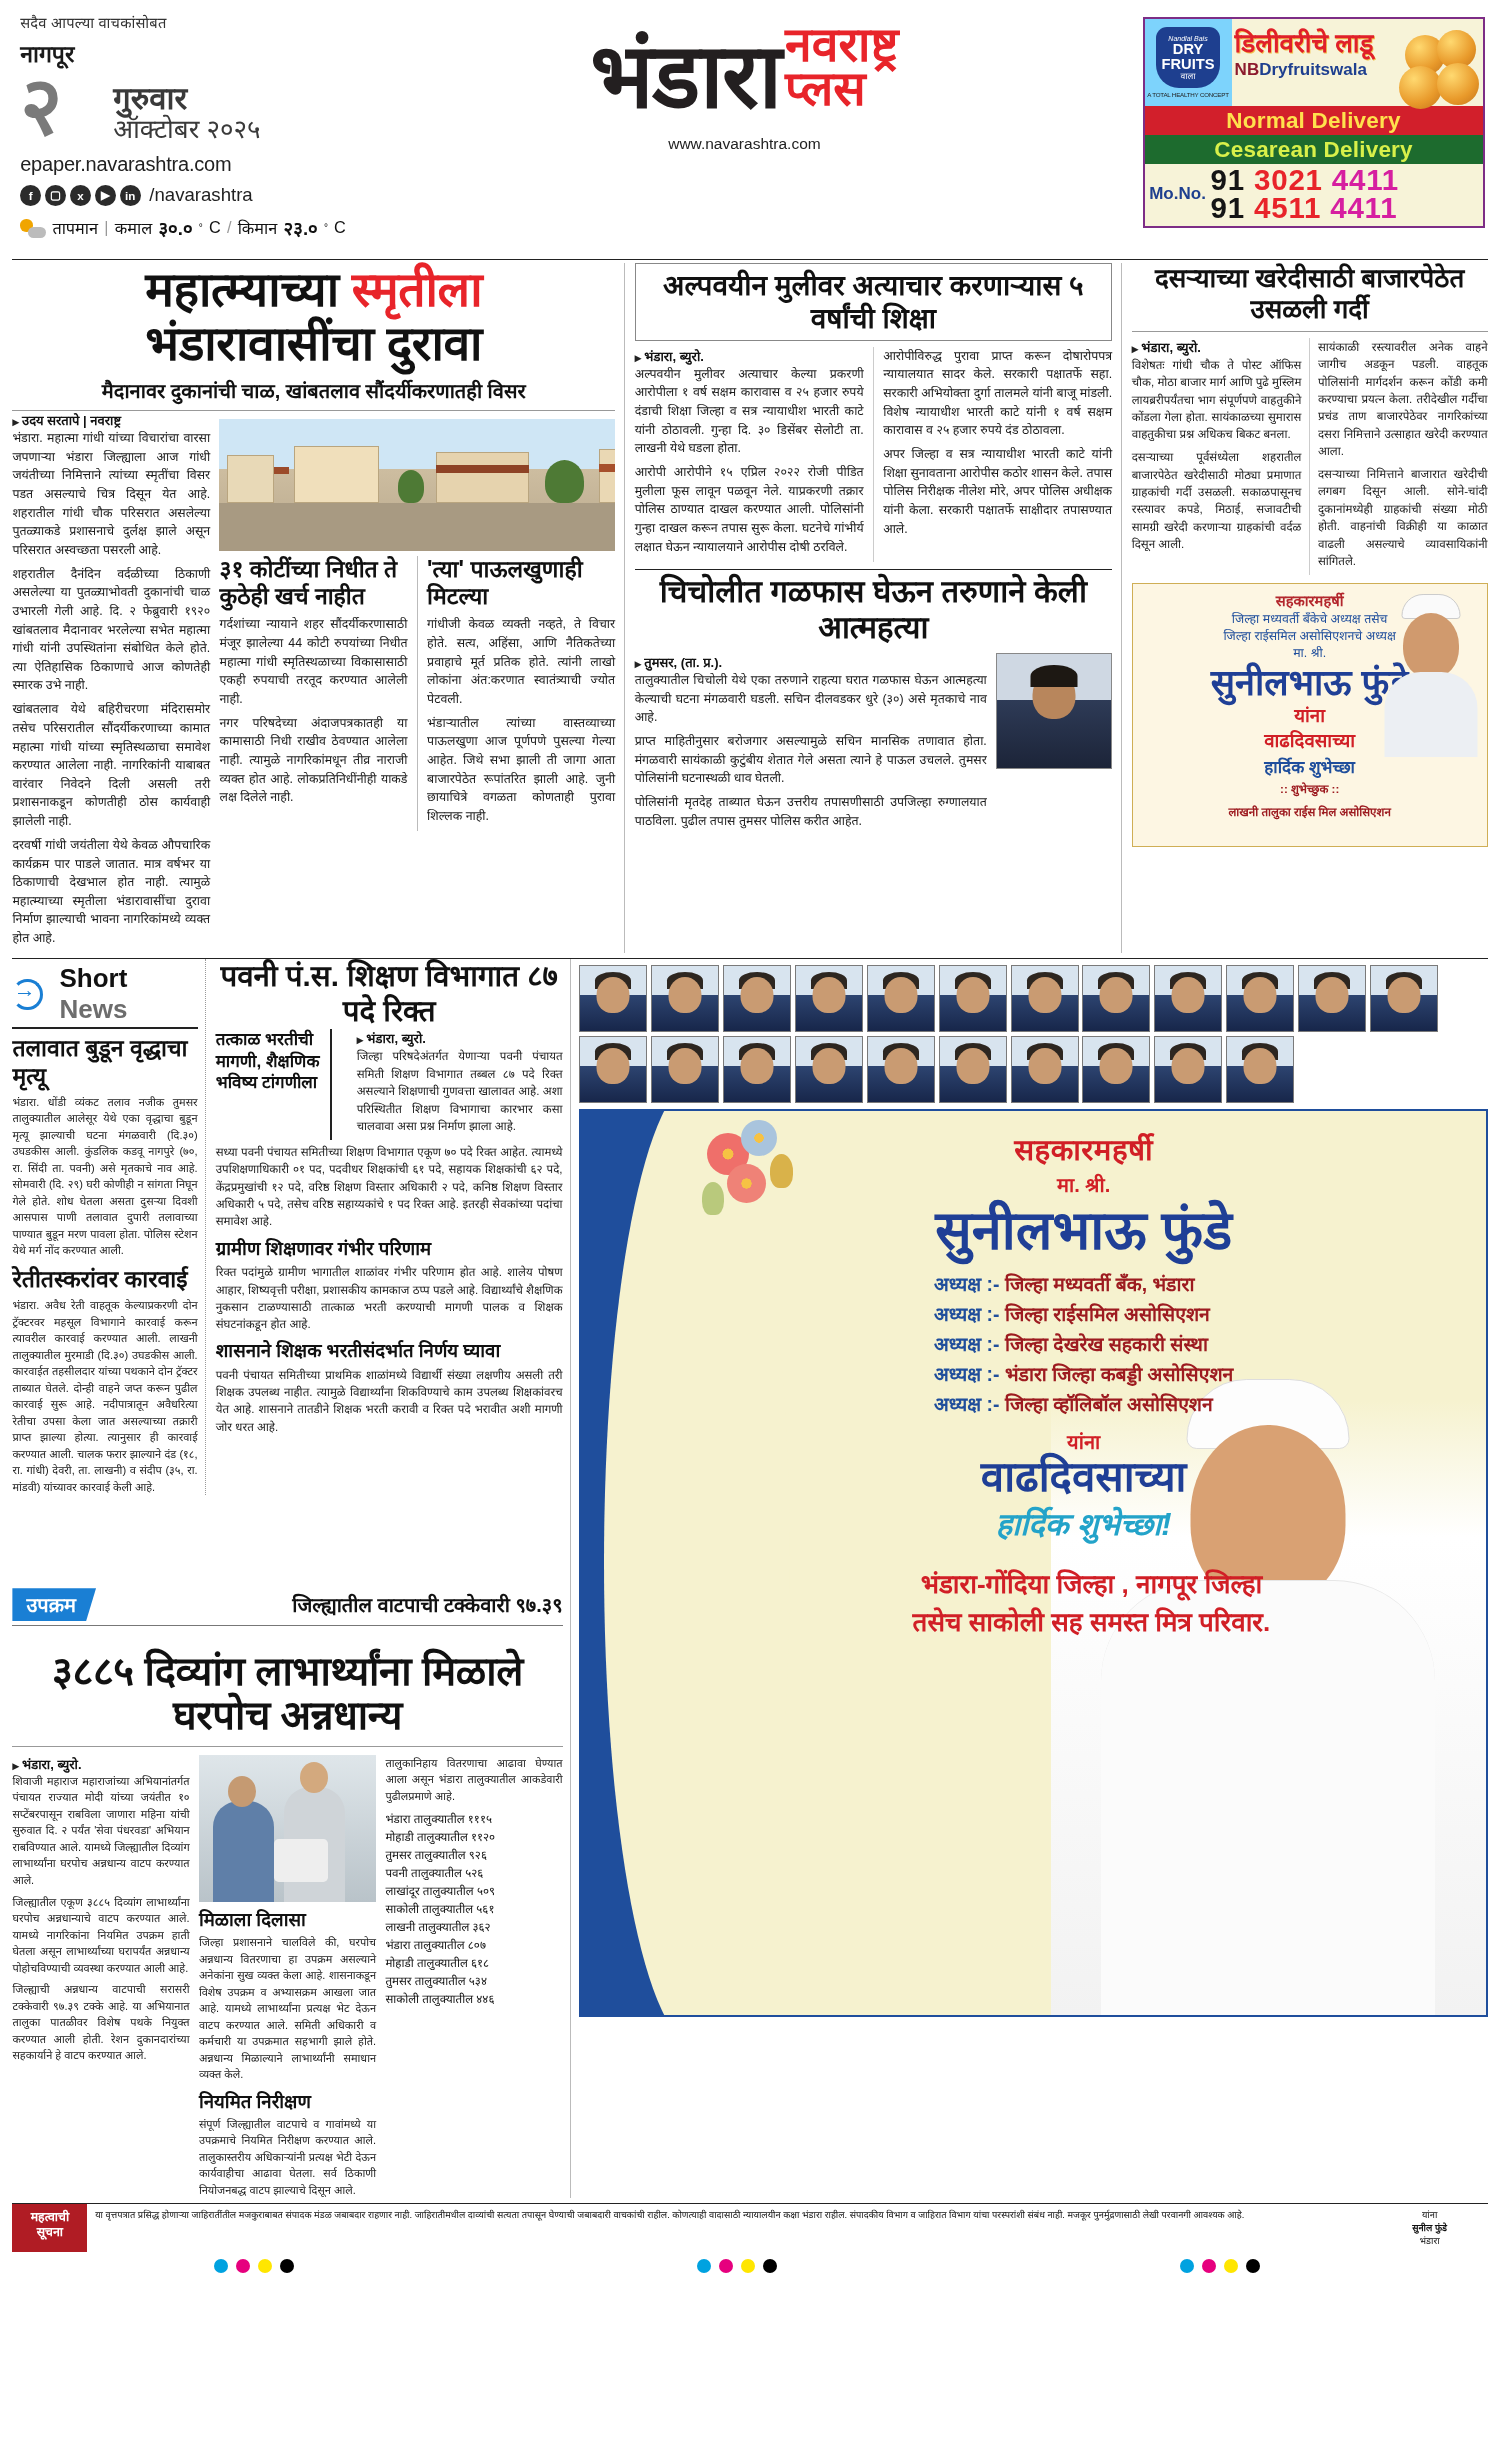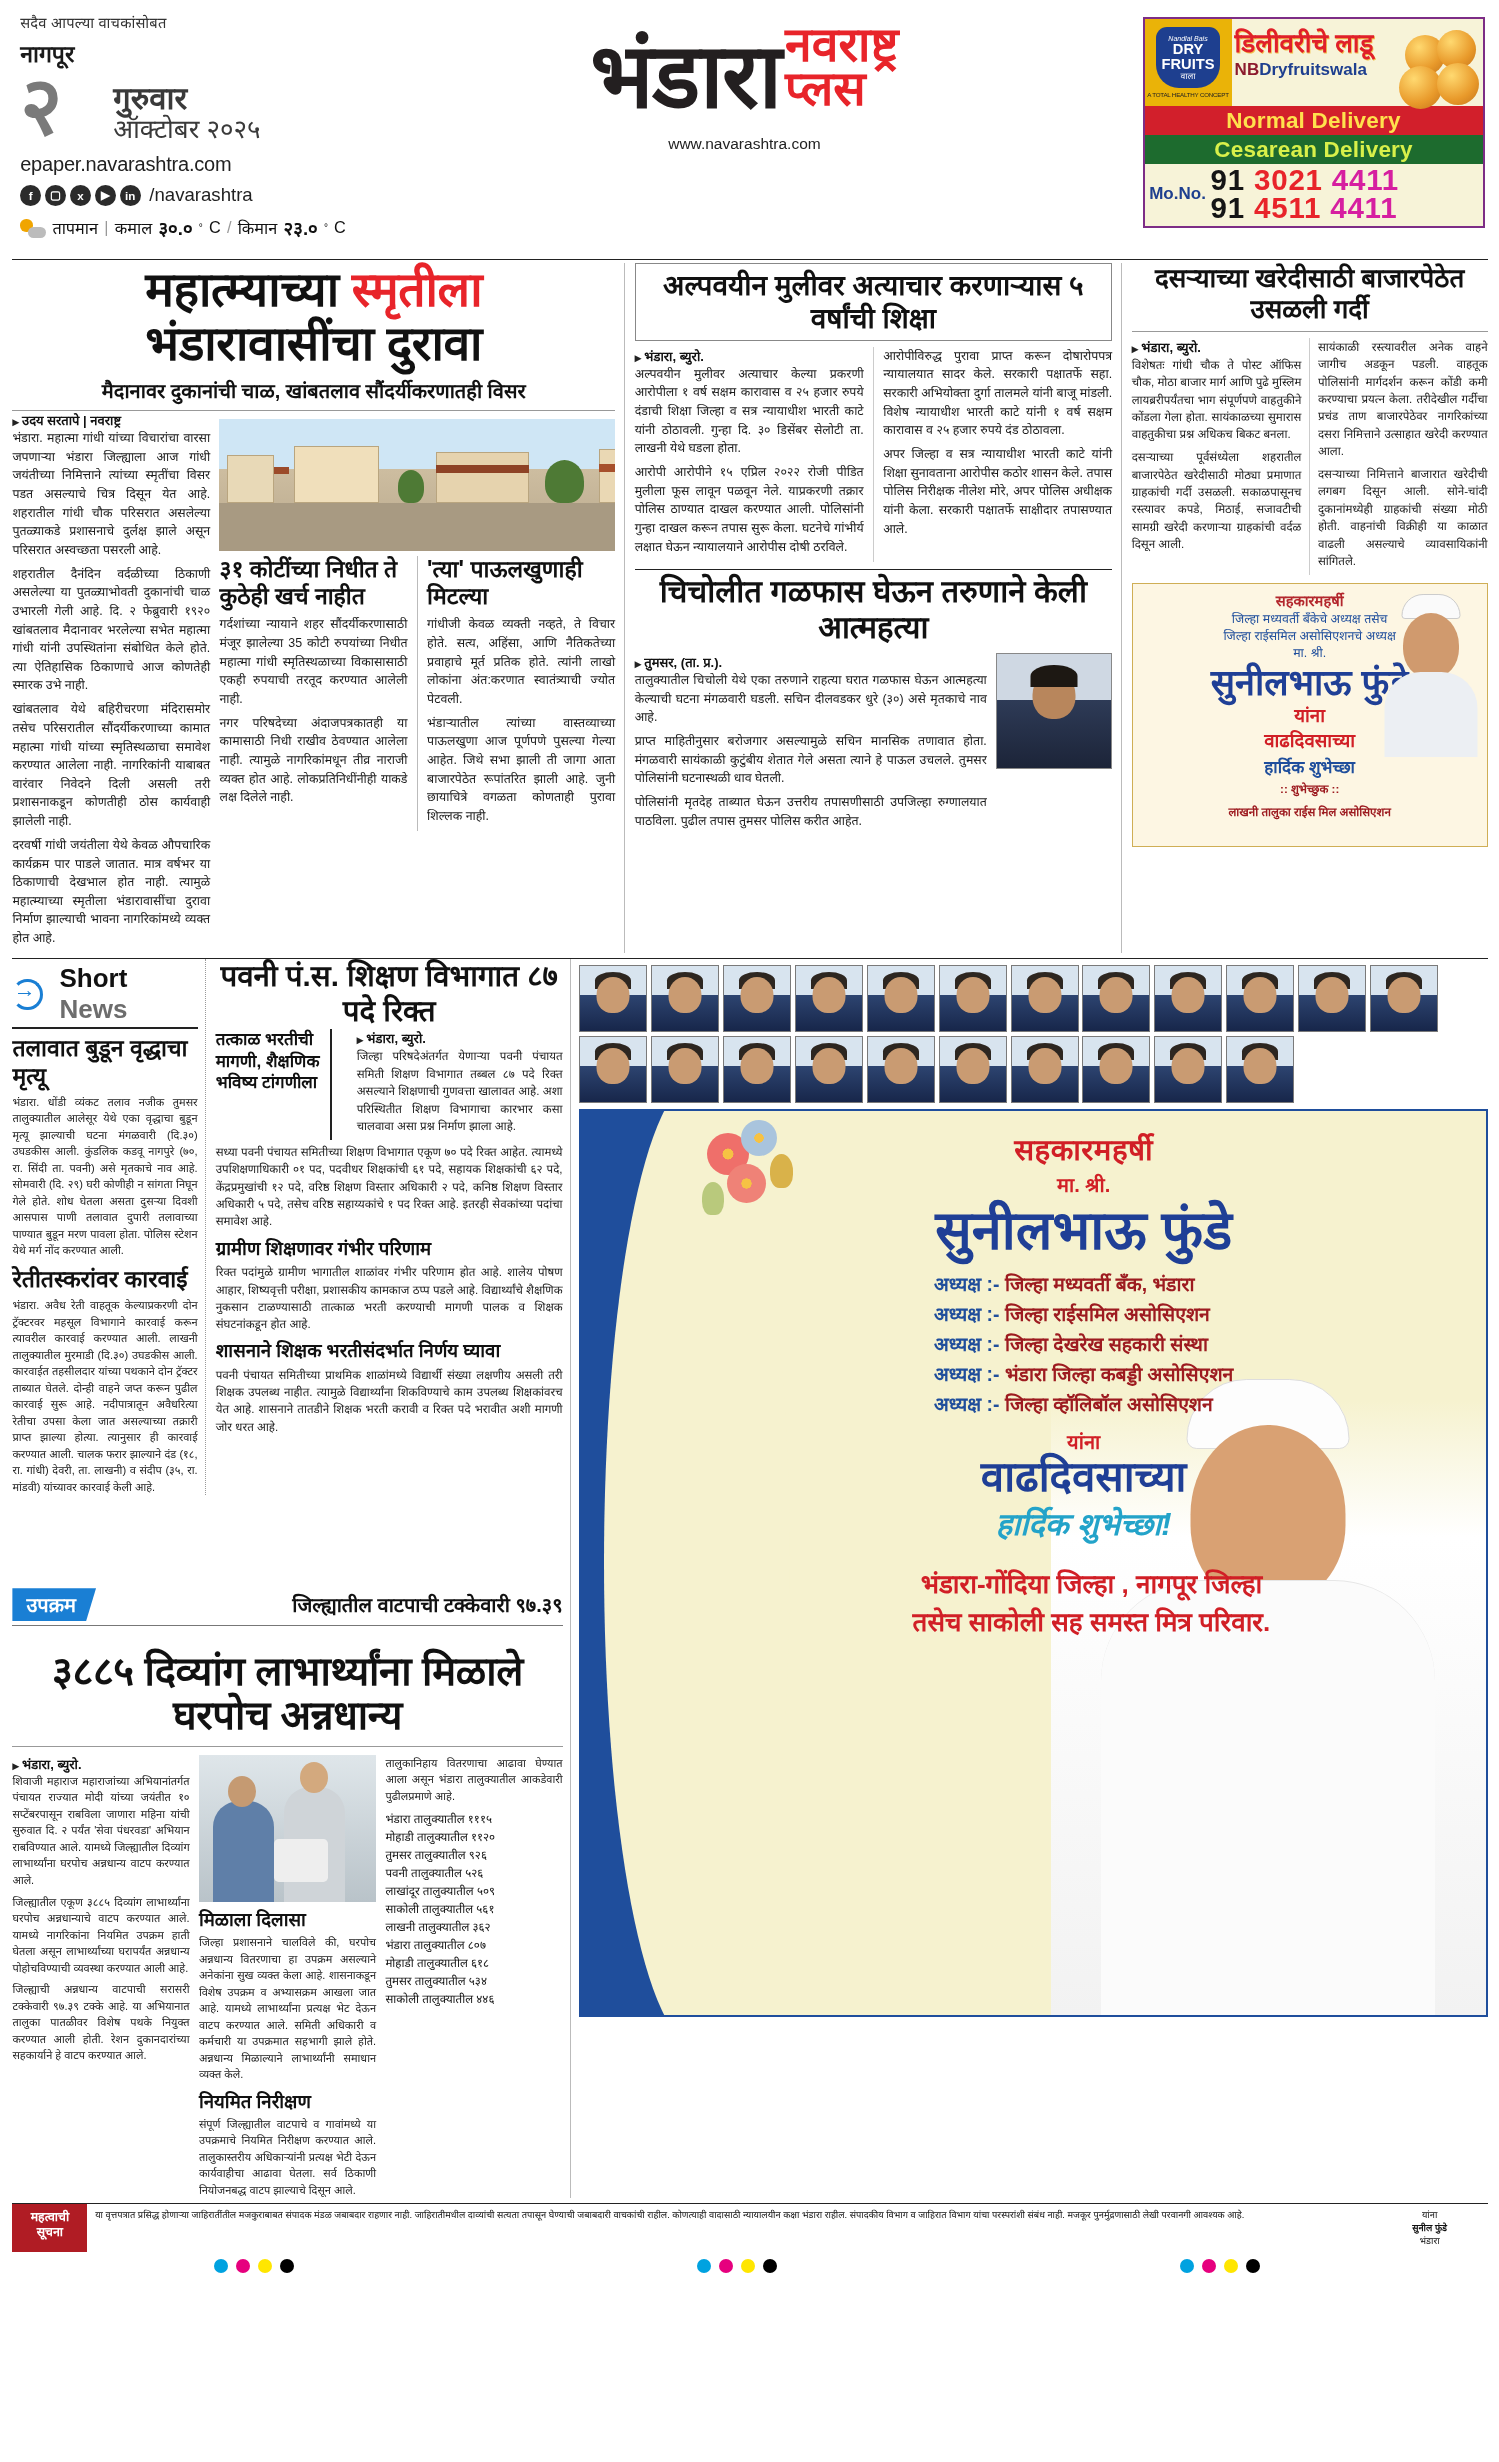--- a/index.html
+++ b/index.html
@@ -39,21 +39,21 @@
   .mast-center { flex: 1; text-align: center; position: relative; padding-top: 23px; }
   .logo-wrap { display: inline-flex; align-items: flex-end; gap: 4.7px; }
   .logo-bhandara { font-size: 90px; font-weight: bold; color: #231f20; line-height: .95; letter-spacing: -1.6px; }
   .logo-nav { text-align: left; line-height: .92; padding-bottom: 7.8px; }
   .logo-nav1 { font-size: 48px; font-weight: bold; color: #e8242a; }
   .logo-nav2 { font-size: 48px; font-weight: bold; color: #e8242a; }
   .weburl { font-size: 15.5px; color: #222; margin-top: 15.5px; }
 
   .mast-ad { width: 342px; margin-top: 17px; margin-right: 3.1px; border: 2.3px solid #7d2d86; background: #f7f3d8; }
   .ad-top { display: flex; height: 87px; }
-  .ad-badge { width: 87px; background: #eab308; display: flex; flex-direction: column; align-items: center; justify-content: center; }
+  .ad-badge { width: 87px; background: #7dd3fc; display: flex; flex-direction: column; align-items: center; justify-content: center; }
   .ad-shield { width: 64px; height: 61px; background: #1e3f8f; border-radius: 11px 11px 23px 23px; color: #fff;
                display: flex; flex-direction: column; align-items: center; justify-content: center; line-height: 1; }
   .ad-shield .sm { font-size: 7px; font-style: italic; }
   .ad-shield .lg { font-size: 14.7px; font-weight: bold; }
   .ad-shield .tiny { font-size: 8.5px; }
   .ad-badge .concept { font-size: 6.2px; color: #222; margin-top: 2.3px; letter-spacing: -0.2px; }
   .ad-right { flex: 1; position: relative; }
   .ad-laddu-txt { font-size: 26px; font-weight: bold; color: #e0202a; padding: 4.7px 0 0 3.1px;
                   text-shadow: 0.8px 0.8px 0 #f2c14b; }
   .ad-nb { padding-left: 3.1px; font-size: 17px; font-weight: bold; }
@@ -336,21 +336,21 @@
             <i class="lp-tree" style="left:326px;width:39px;height:43px;"></i>
             <i class="lp-bldg" style="left:380px;height:54px;width:101px;background:#ead8b4"></i>
             <i class="lp-roof" style="left:380px;bottom:60%;width:101px;background:#a7502c"></i>
 
             <i class="lp-road"></i>
           </div>
           <div style="display:flex;gap:9.3px;margin-top:4.7px">
             <div style="flex:1">
               <div class="hl-small">३१ कोटींच्या निधीत ते कुठेही खर्च नाहीत</div>
               <div class="body" style="margin-top:4.7px">
-                <p>गर्दशांच्या न्यायाने शहर सौंदर्यीकरणासाठी मंजूर झालेल्या 35 कोटी रुपयांच्या निधीत महात्मा गांधी स्मृतिस्थळाच्या विकासासाठी एकही रुपयाची तरतूद करण्यात आलेली नाही.</p>
+                <p>गर्दशांच्या न्यायाने शहर सौंदर्यीकरणासाठी मंजूर झालेल्या 44 कोटी रुपयांच्या निधीत महात्मा गांधी स्मृतिस्थळाच्या विकासासाठी एकही रुपयाची तरतूद करण्यात आलेली नाही.</p>
                 <p>नगर परिषदेच्या अंदाजपत्रकातही या कामासाठी निधी राखीव ठेवण्यात आलेला नाही. त्यामुळे नागरिकांमधून तीव्र नाराजी व्यक्त होत आहे. लोकप्रतिनिधींनीही याकडे लक्ष दिलेले नाही.</p>
               </div>
             </div>
             <div style="flex:1;border-left:0.8px solid #bbb;padding-left:9.3px">
               <div class="hl-small">'त्या' पाऊलखुणाही मिटल्या</div>
               <div class="body" style="margin-top:4.7px">
                 <p>गांधीजी केवळ व्यक्ती नव्हते, ते विचार होते. सत्य, अहिंसा, आणि नैतिकतेच्या प्रवाहाचे मूर्त प्रतिक होते. त्यांनी लाखो लोकांना अंत:करणात स्वातंत्र्याची ज्योत पेटवली.</p>
                 <p>भंडाऱ्यातील त्यांच्या वास्तव्याच्या पाऊलखुणा आज पूर्णपणे पुसल्या गेल्या आहेत. जिथे सभा झाली ती जागा आता बाजारपेठेत रूपांतरित झाली आहे. जुनी छायाचित्रे वगळता कोणताही पुरावा शिल्लक नाही.</p>
               </div>
             </div>

